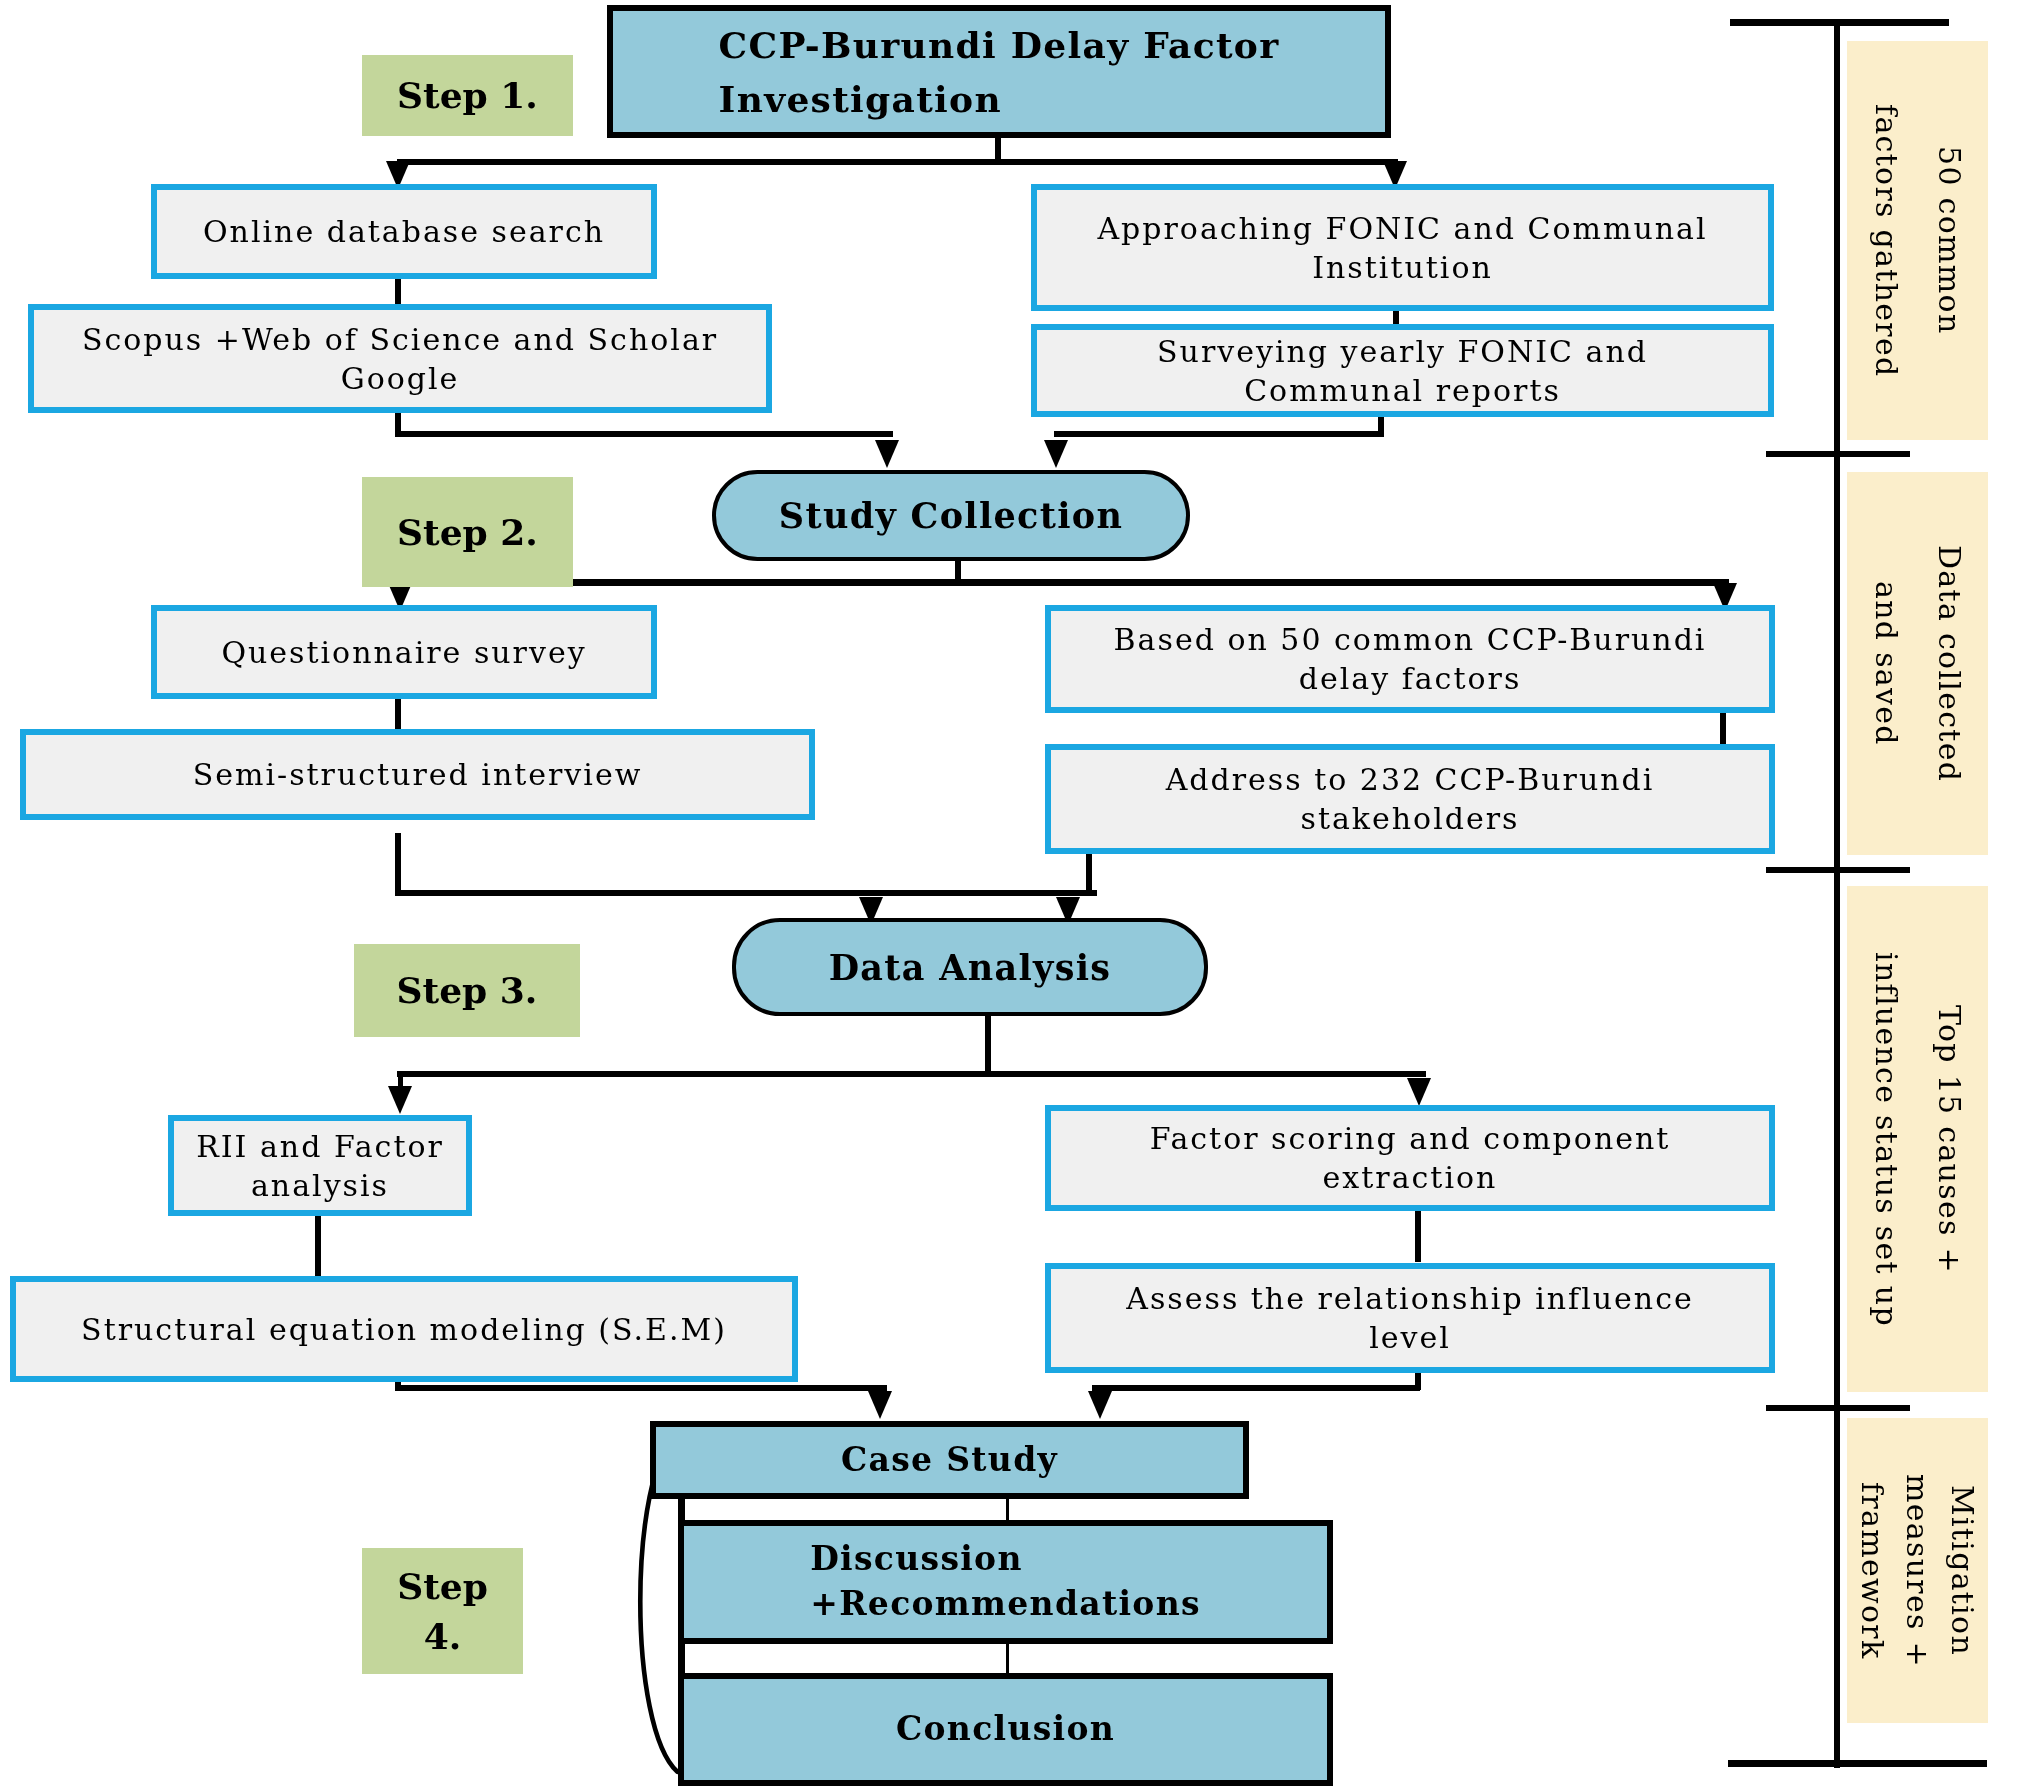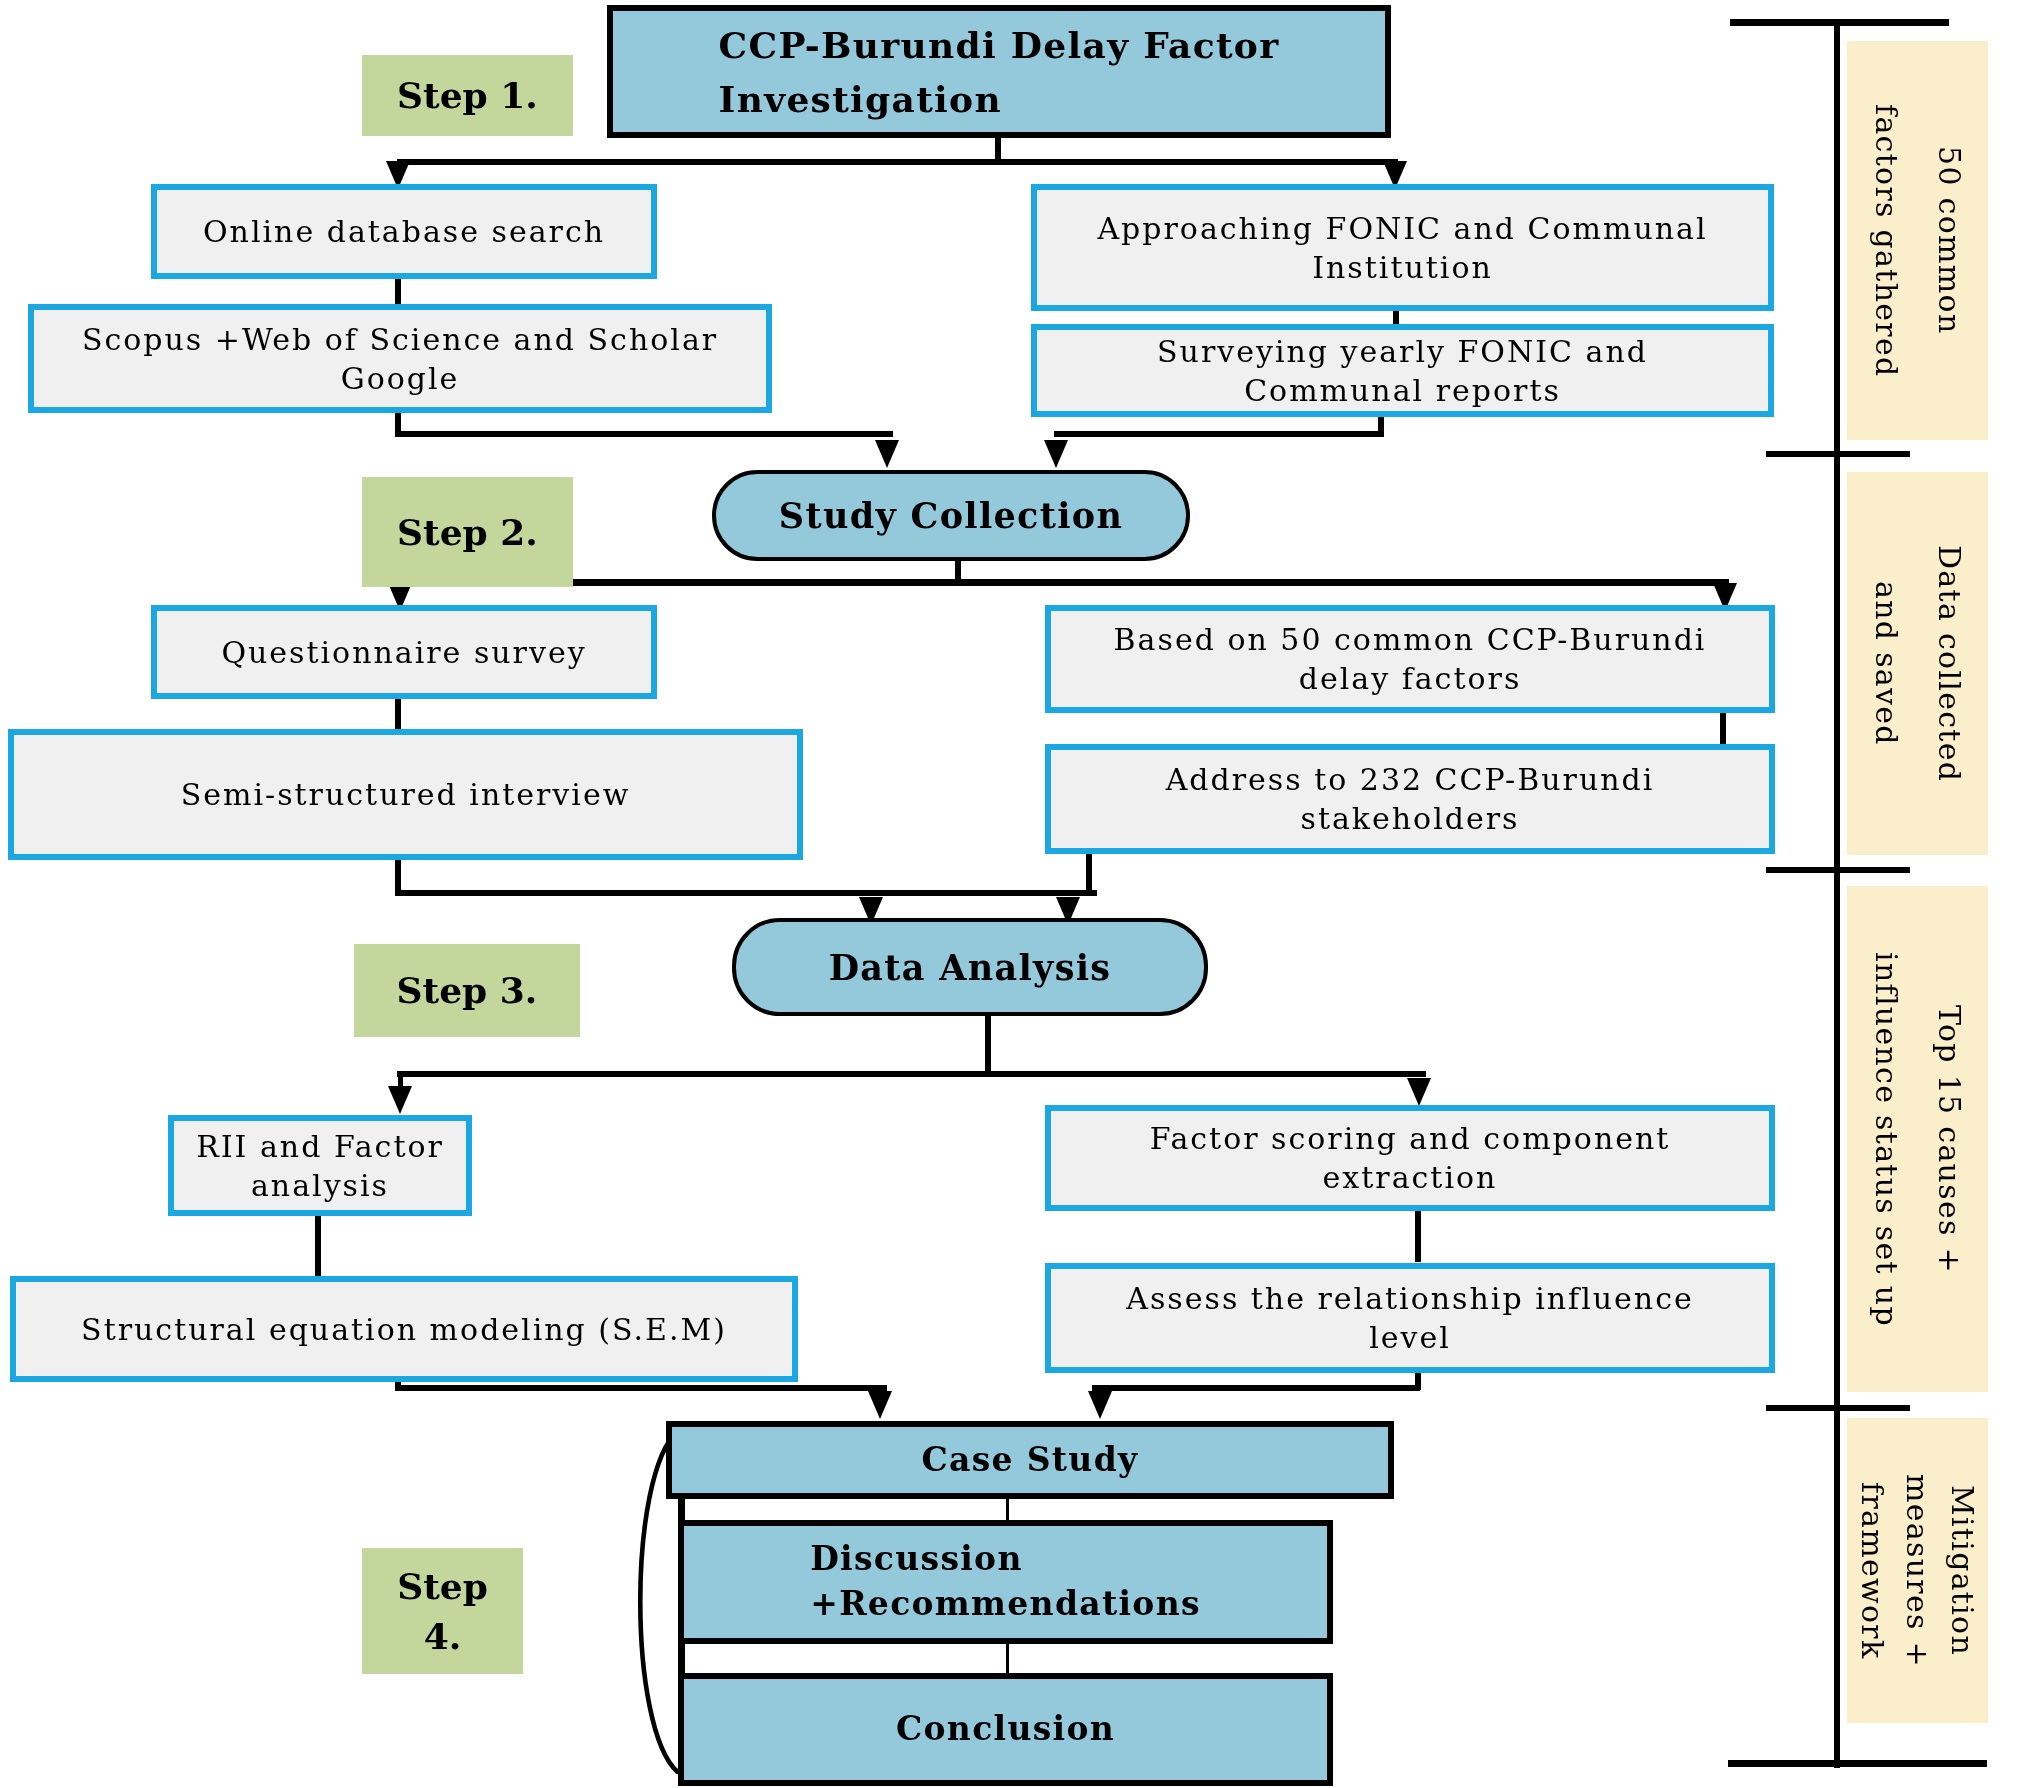--- a/index.html
+++ b/index.html
@@ -118,33 +118,33 @@
   <div class="gbox" style="left:28px;top:304px;width:744px;height:109px">Scopus +Web of Science and Scholar
 Google</div>
   <div class="gbox" style="left:1031px;top:324px;width:743px;height:93px">Surveying yearly FONIC and
 Communal reports</div>
 
   <div class="bubble" style="left:712px;top:470px;width:478px;height:91px">Study Collection</div>
 
   <div class="gbox" style="left:151px;top:605px;width:506px;height:94px">Questionnaire survey</div>
   <div class="gbox" style="left:1045px;top:605px;width:730px;height:108px">Based on 50 common CCP-Burundi
 delay factors</div>
-  <div class="gbox" style="left:8px;top:729px;width:795px;height:131px">Semi-structured interview</div>
+  <div class="gbox" style="left:20px;top:729px;width:795px;height:91px">Semi-structured interview</div>
   <div class="gbox" style="left:1045px;top:744px;width:730px;height:110px">Address to 232 CCP-Burundi
 stakeholders</div>
 
   <div class="bubble" style="left:732px;top:918px;width:476px;height:98px">Data Analysis</div>
 
   <div class="gbox" style="left:168px;top:1115px;width:304px;height:101px">RII and Factor
 analysis</div>
   <div class="gbox" style="left:1045px;top:1105px;width:730px;height:106px">Factor scoring and component
 extraction</div>
   <div class="gbox" style="left:10px;top:1276px;width:788px;height:106px">Structural equation modeling (S.E.M)</div>
   <div class="gbox" style="left:1045px;top:1263px;width:730px;height:110px">Assess the relationship influence
 level</div>
 
-  <div class="bnode" style="left:666px;top:1421px;width:728px;height:78px">Case Study</div>
+  <div class="bnode" style="left:650px;top:1421px;width:599px;height:78px">Case Study</div>
   <div class="bnode" style="left:678px;top:1520px;width:655px;height:124px">Discussion
 +Recommendations</div>
   <div class="bnode" style="left:678px;top:1673px;width:655px;height:113px">Conclusion</div>
 
 </div>
 
 
 </body></html>

